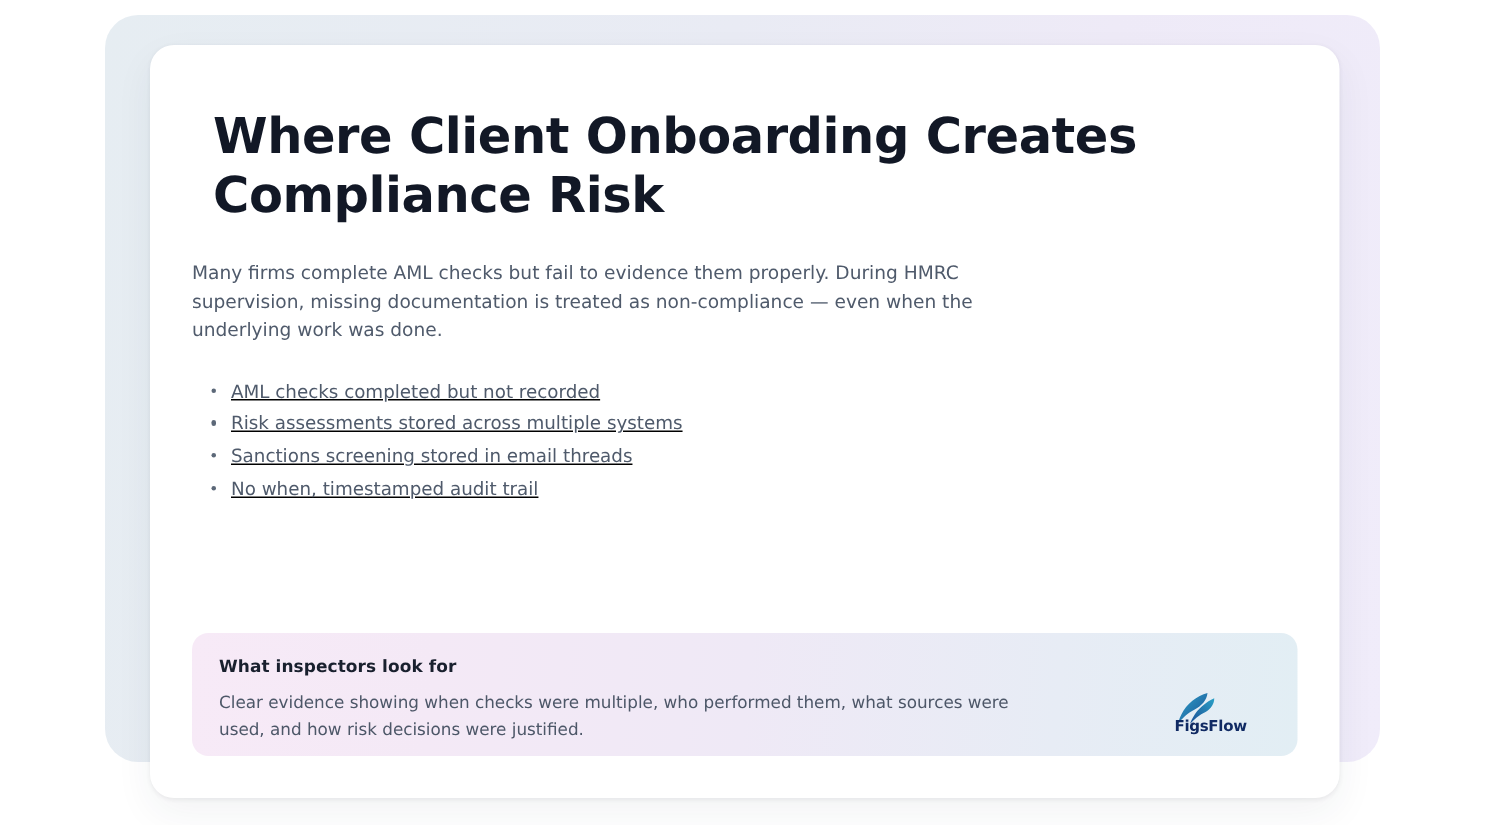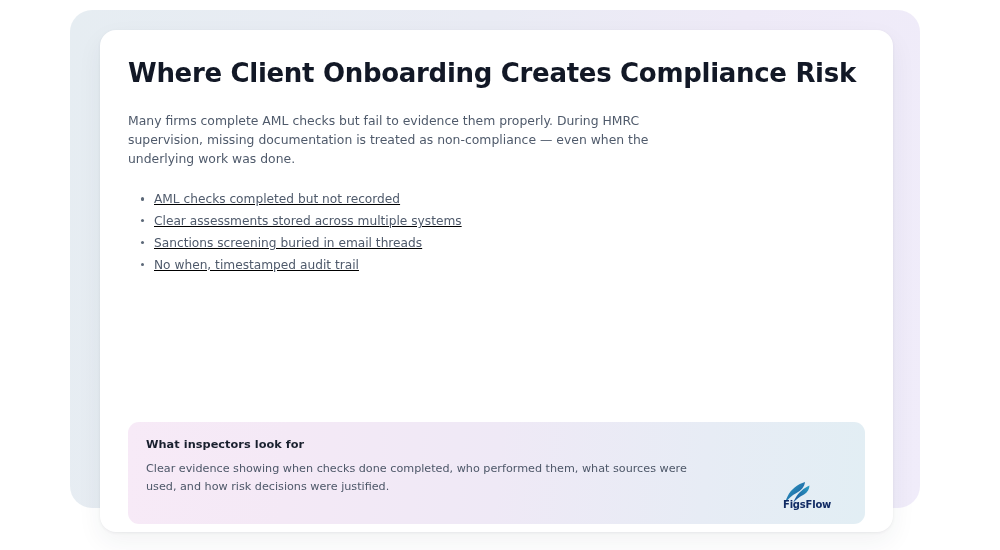--- a/index.html
+++ b/index.html
@@ -51,22 +51,22 @@
     left: 0;
     top: 0;
     right: 0;
     bottom: 0;
     padding: 28px 30px 0 28px;
     box-sizing: border-box;
   }
 
   
   .title {
-    margin: 0;
-    font-size: 26px;
+    margin: 14px;
+    font-size: 33px;
     line-height: 1.18;
     font-weight: 700;
     letter-spacing: -0.3px;
     color: #121826;
     font-family: "DejaVu Sans", sans-serif;
   }
 
   
   .intro {
     margin: 22px 0 0 0;
@@ -100,21 +100,21 @@
     border-radius: 50%;
     background: #5c6878;
   }
 
   
   .callout {
     position: absolute;
     left: 28px;
     top: 392px;
     width: 737px;
-    height: 102px;
+    height: 82px;
     border-radius: 11px;
     background: linear-gradient(95deg, #f7eaf7 0%, #f4e9f6 22%, #efe9f6 50%, #e7ecf5 78%, #e2eef4 100%);
     box-sizing: border-box;
     padding: 16px 20px 0 18px;
   }
   .callout-title {
     margin: 0;
     font-size: 11.3px;
     font-weight: 700;
     color: #19202e;
@@ -163,30 +163,30 @@
 
   <div class="card">
     <div class="card-inner">
 
       <h1 class="title">Where Client Onboarding Creates Compliance Risk</h1>
 
       <p class="intro">Many firms complete AML checks but fail to evidence them properly. During HMRC supervision, missing documentation is treated as non-compliance — even when the underlying work was done.</p>
 
       <ul class="bullets">
         <li>AML checks completed but not recorded</li>
-        <li>Clear assessments stored across multiple systems</li>
-        <li>Sanctions screening buried in email threads</li>
+        <li>Risk assessments stored across multiple systems</li>
+        <li>Sanctions screening stored in email threads</li>
         <li>No when, timestamped audit trail</li>
       </ul>
 
     </div>
 
     <div class="callout">
       <p class="callout-title">What inspectors look for</p>
-      <p class="callout-body">Clear evidence showing when checks done completed, who performed them, what sources were used, and how risk decisions were justified.</p>
+      <p class="callout-body">Clear evidence showing when checks were multiple, who performed them, what sources were used, and how risk decisions were justified.</p>
 
       <div class="logo">
         <svg class="logo-mark" viewBox="0 0 60 44">
           <defs>
             <linearGradient id="fg1" x1="0" y1="0" x2="1" y2="1">
               <stop offset="0%" stop-color="#2fa3c9"></stop>
               <stop offset="100%" stop-color="#1a4f94"></stop>
             </linearGradient>
             <linearGradient id="fg2" x1="0" y1="1" x2="1" y2="0">
               <stop offset="0%" stop-color="#1b4f96"></stop>

